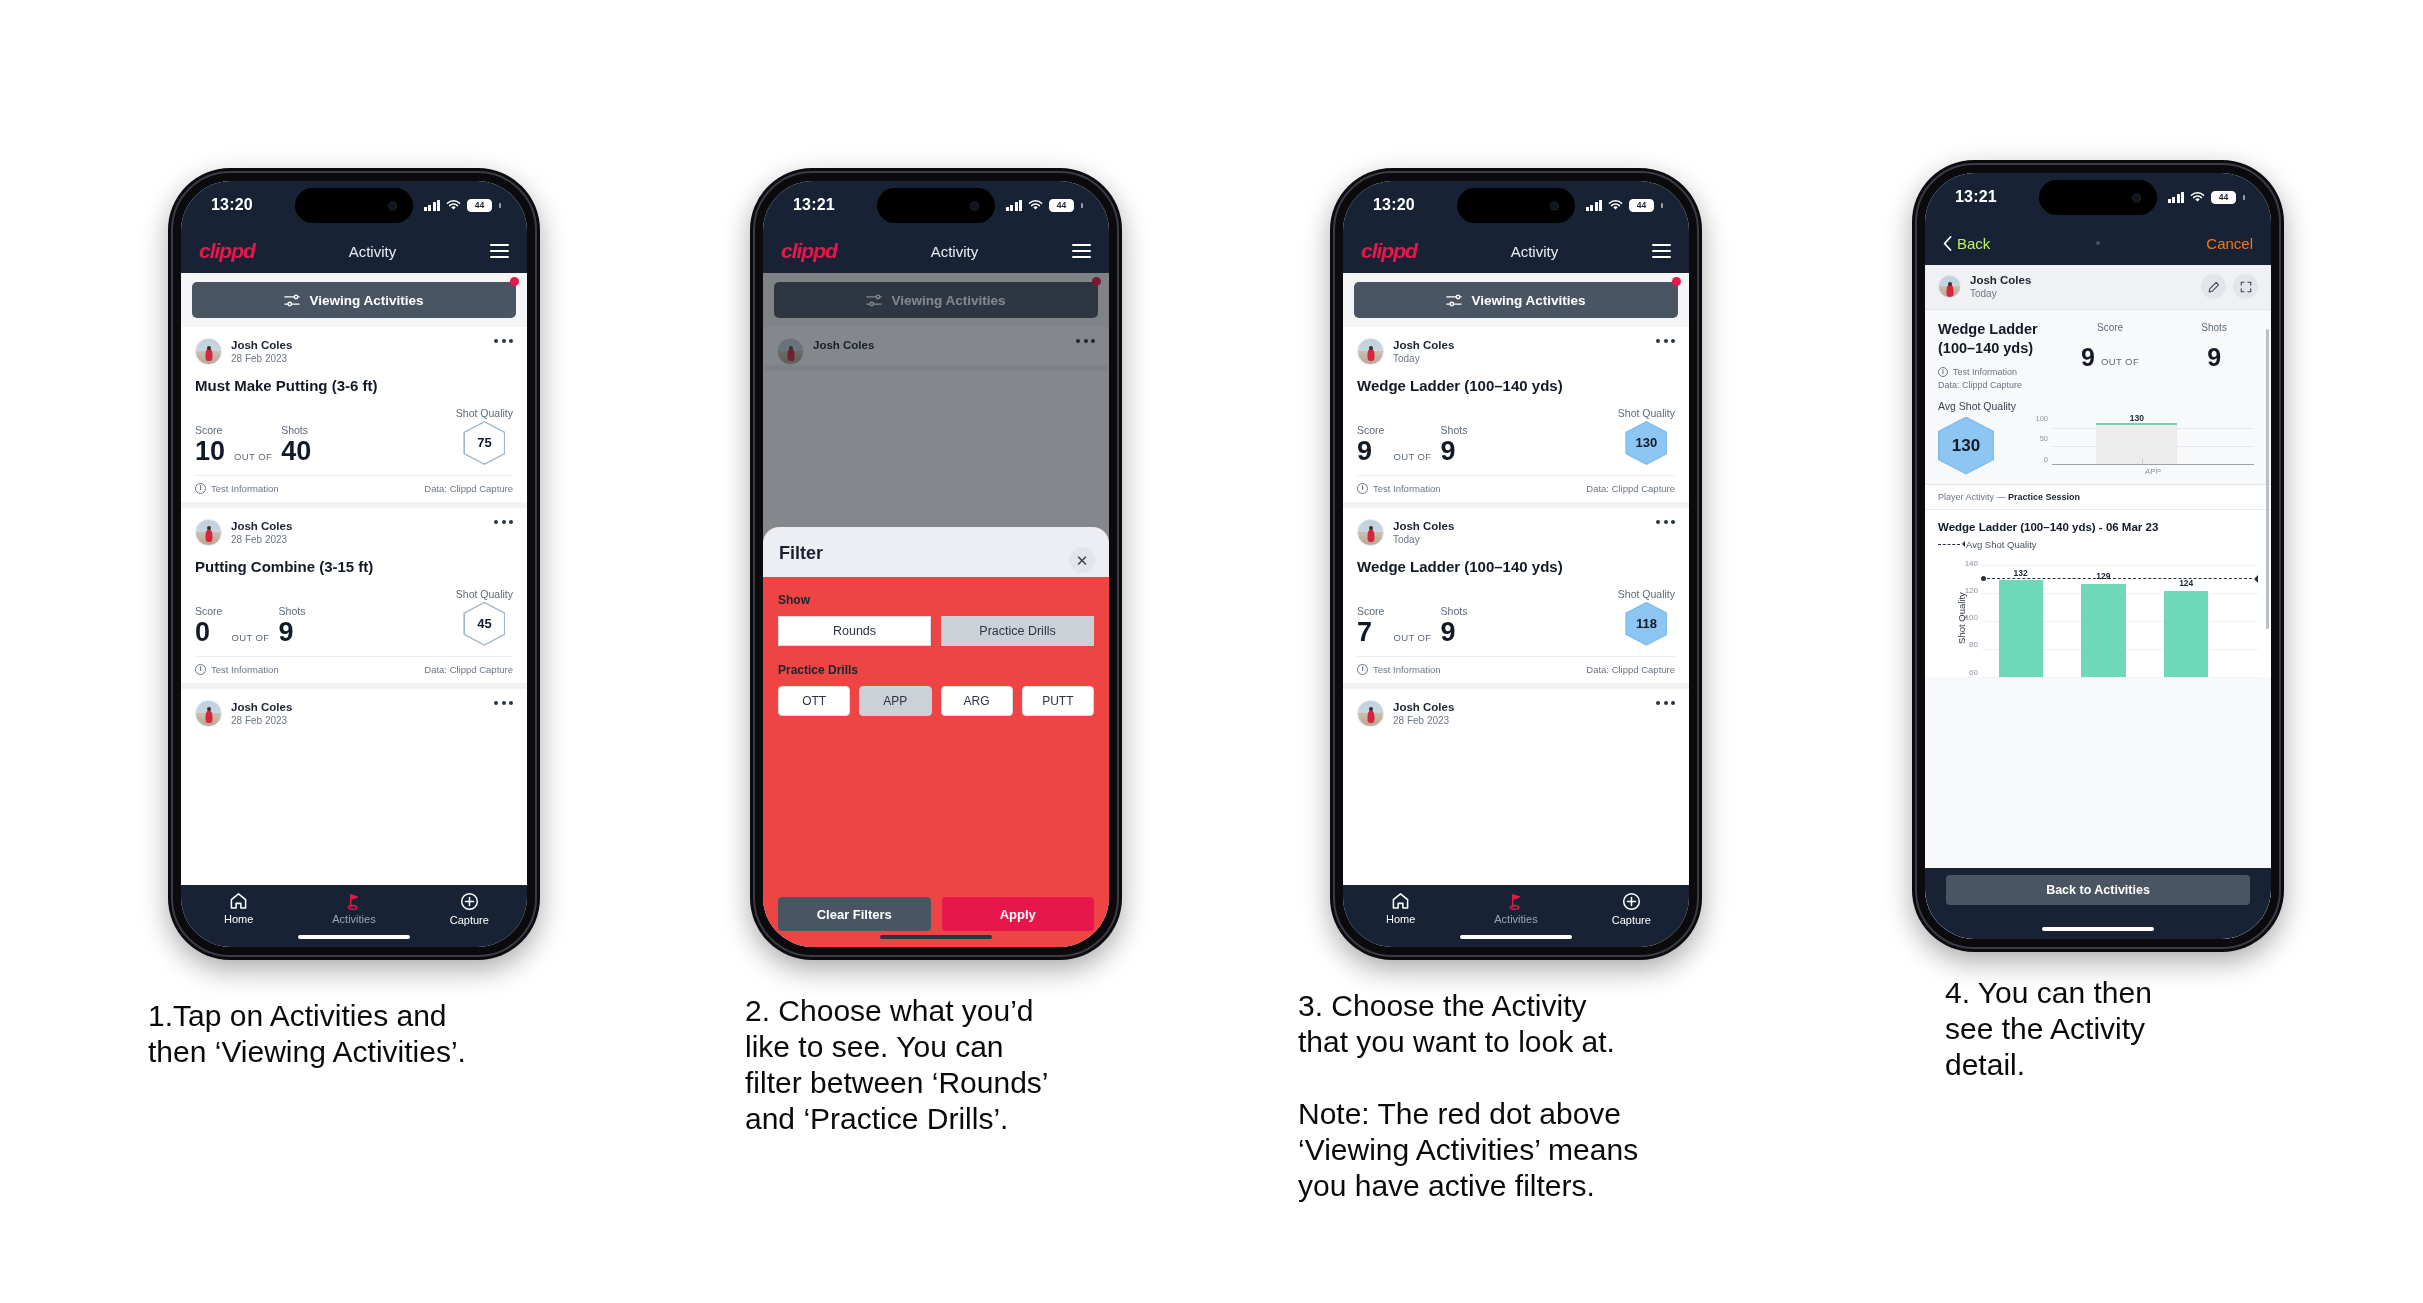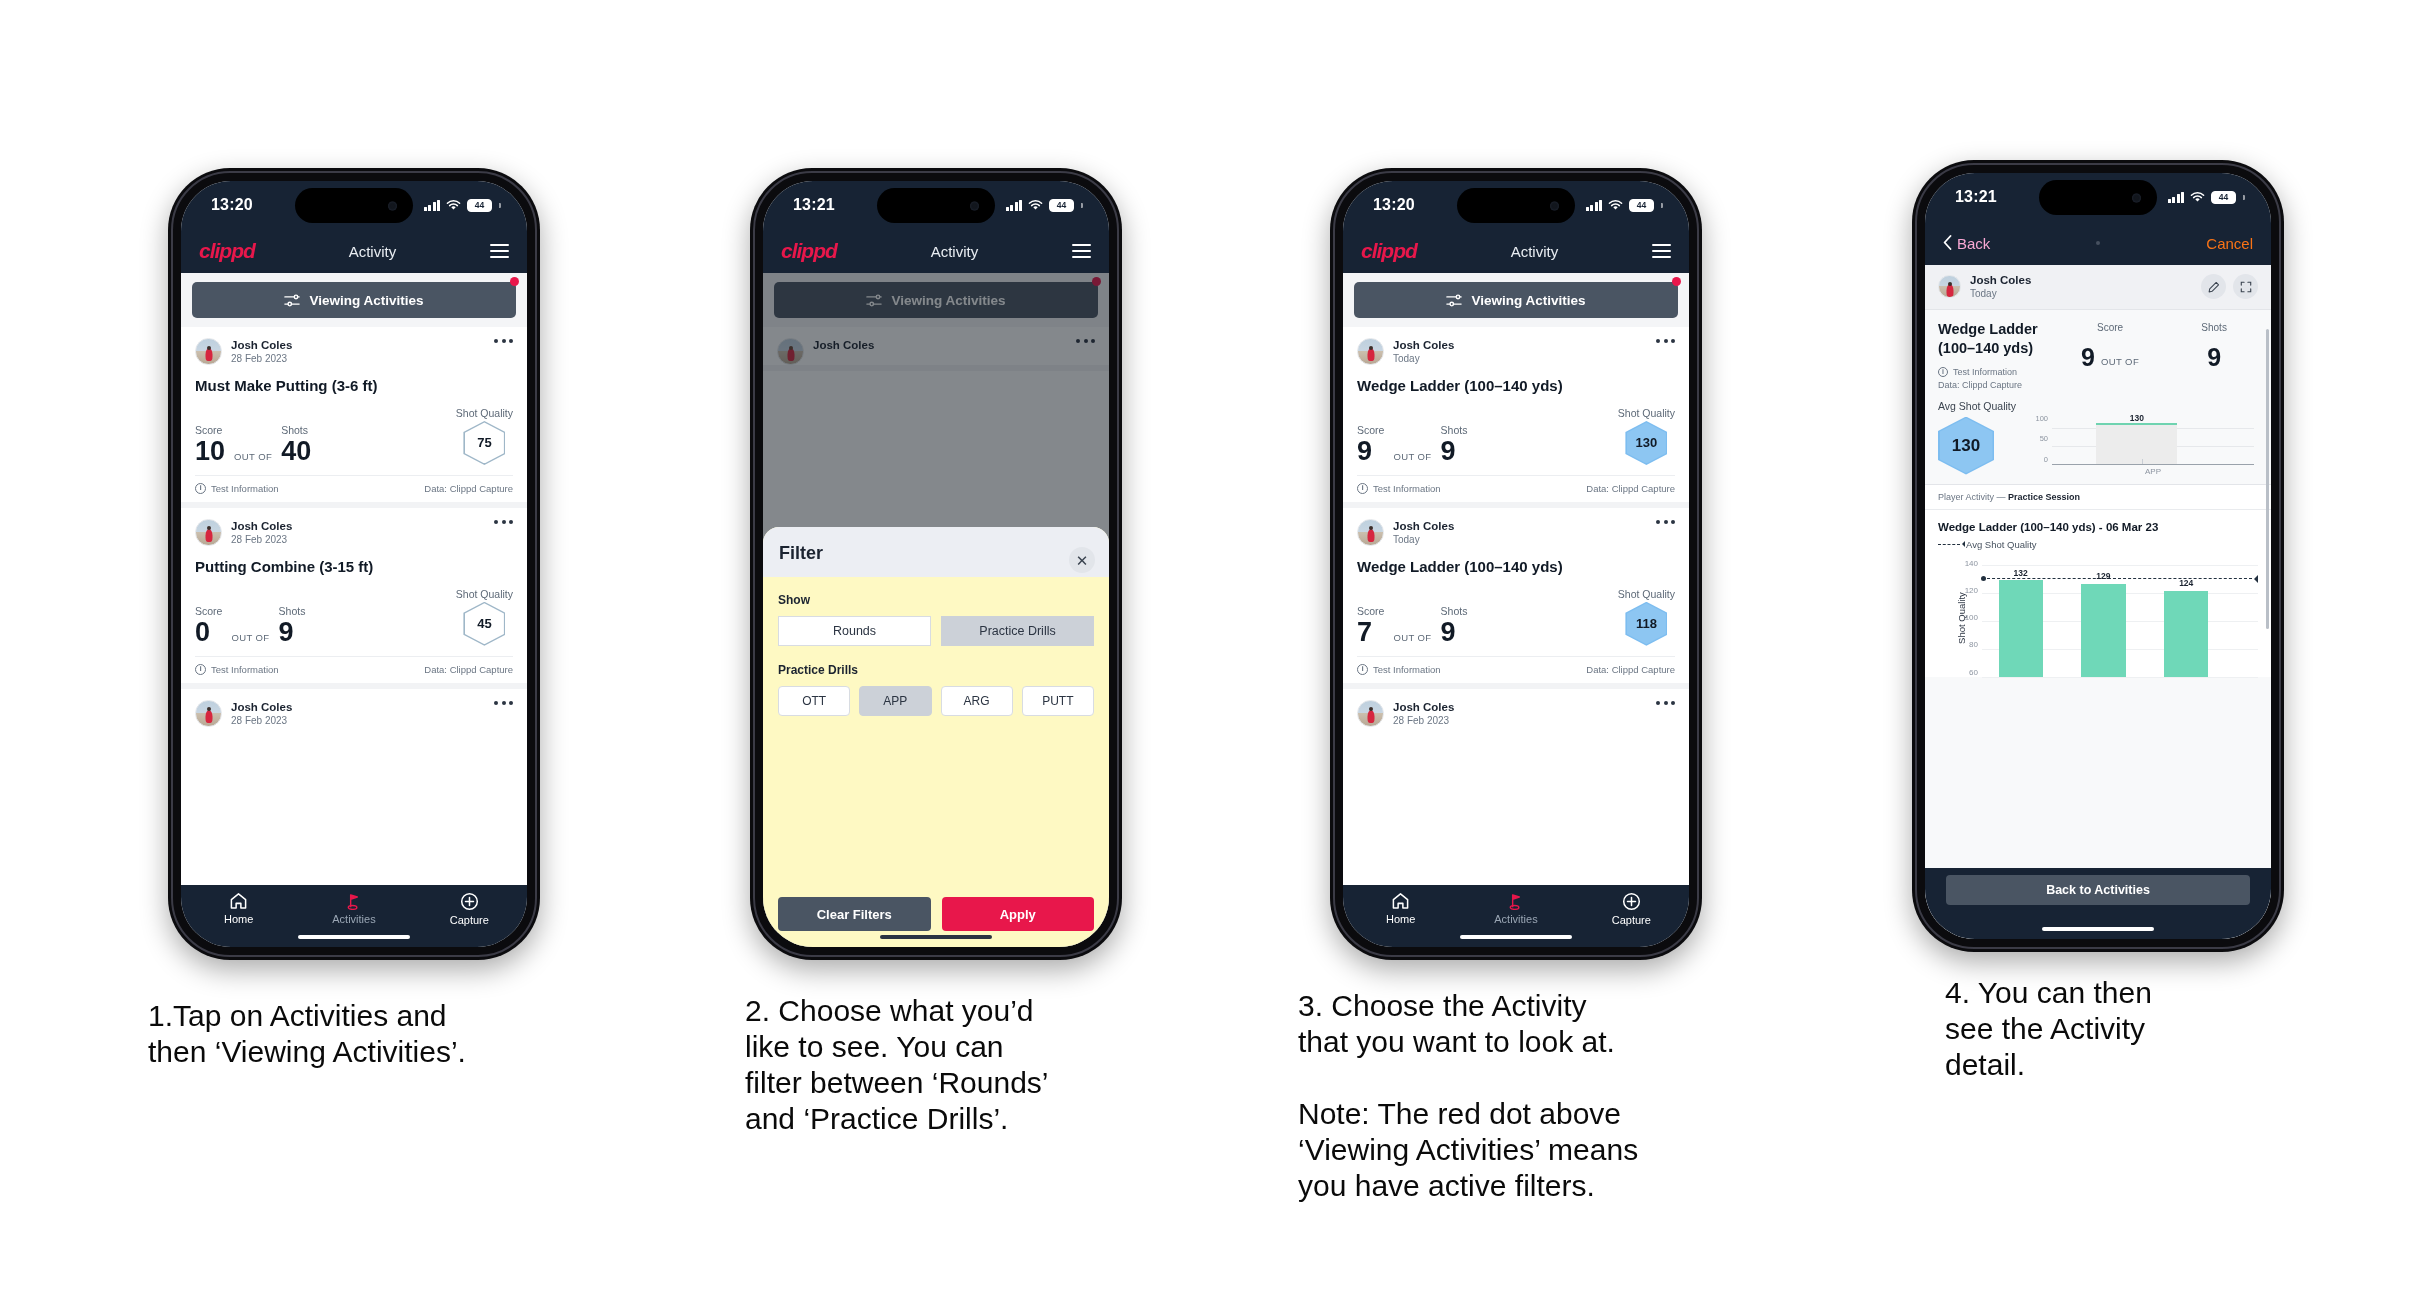--- a/index.html
+++ b/index.html
@@ -63,21 +63,21 @@
   
   .navbar {
     flex: 0 0 44px; background:#172334; color:#fff;
     display:flex; align-items:center; justify-content:space-between;
     padding: 0 18px;
   }
   .brand { font-size:21px; font-weight:800; color:#e8174b; letter-spacing:-1px; font-style:italic; }
   .nav-title { font-size:15px; color:#e9edf2; font-weight:400; }
   .burger { display:flex; flex-direction:column; gap:3.5px; }
   .burger i { display:block; width:19px; height:2.2px; background:#fff; border-radius:2px; }
-  .nav-back { font-size:15px; color:#f9a8d4; display:flex; gap:5px;}
+  .nav-back { font-size:15px; color:#bef264; display:flex; align-items:center; gap:5px;}
   .nav-dot { width:4px;height:4px;border-radius:50%;background:#46505f; }
   .nav-cancel { font-size:15px; color:#f97316; }
 
   
   .body { flex:1 1 auto; background:#fff; overflow:hidden; position:relative; }
 
   .filterbar-wrap { background:#f4f5f7; padding:9px 11px 9px; position:relative; }
   .filterbar {
     background:#4a5563; color:#fff; border-radius:5px; height:36px;
     display:flex; align-items:center; justify-content:center; gap:9px;
@@ -148,21 +148,21 @@
   .tab.active .tab-lbl { color:#9aa6b4; }
   .home-indicator {
     position:absolute; bottom:8px; left:50%; transform:translateX(-50%);
     width:112px;height:4.5px;border-radius:3px;background:#fff;
   }
 
   
   .dimmer { position:absolute; inset:0; background:rgba(20,26,34,.52); }
   .sheet {
     position:absolute; left:0; right:0; bottom:0; height:420px;
-    background:#fef9c3; border-radius:16px 16px 0 0; display:flex; flex-direction:column;
+    background:#ef4444; border-radius:16px 16px 0 0; display:flex; flex-direction:column;
   }
   .sheet-head {
     background:#eceef3; border-radius:16px 16px 0 0; padding:16px 16px 13px;
     position:relative;
   }
   .grabber { width:54px;height:4px;border-radius:3px;background:#8d95a1;margin:0 auto 12px; }
   .sheet-title { font-size:18px; font-weight:700; color:#1b2330; }
   .close-btn {
     position:absolute; right:14px; top:20px; width:26px;height:26px;border-radius:50%;
     background:#e2e5ea; color:#3a434f; display:flex;align-items:center;justify-content:center;

